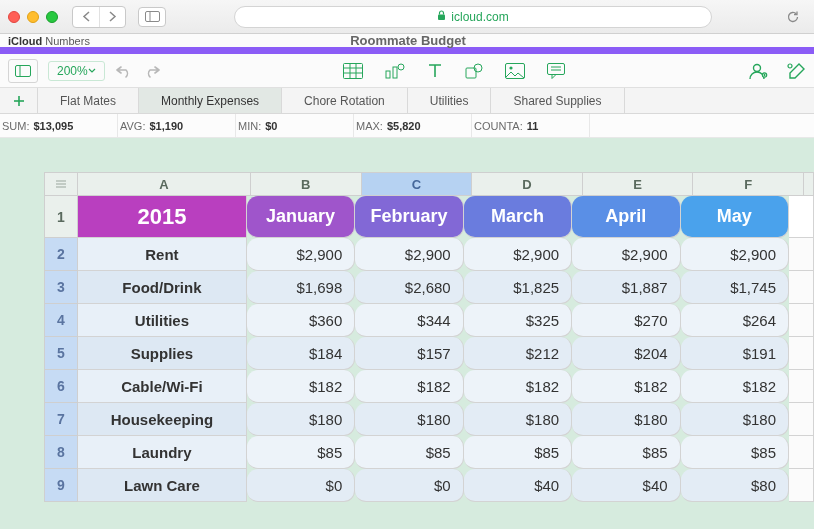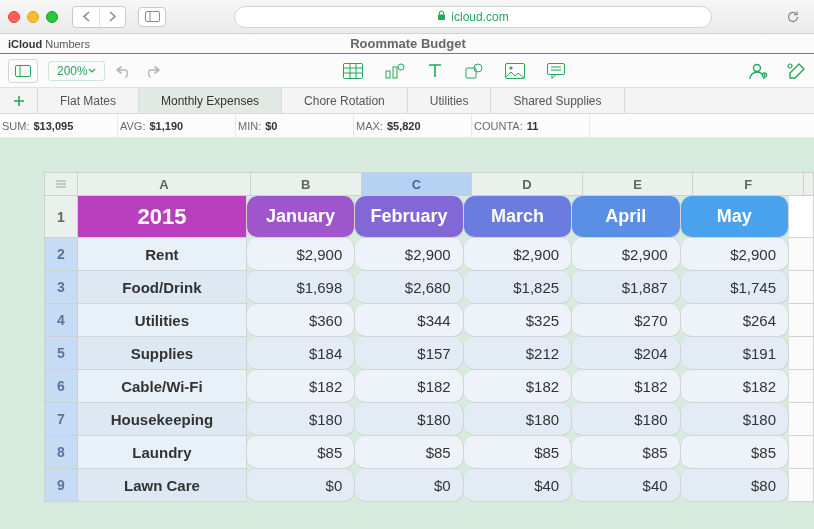--- a/index.html
+++ b/index.html
@@ -13,21 +13,21 @@
   .nav-seg { display:flex; border:1px solid #c9c9c9; border-radius:4px; overflow:hidden; background:#fff;}
   .nav-btn { width:26px; height:20px; display:flex; align-items:center; justify-content:center; color:#8a8a8a;}
   .nav-btn + .nav-btn { border-left:1px solid #e1e1e1;}
   .panel-btn{ width:28px; height:20px; border:1px solid #c9c9c9; border-radius:4px; display:flex; align-items:center; justify-content:center; background:#fff; color:#8a8a8a; margin-left:4px;}
   .addr { flex:1; height:22px; border:1px solid #d4d4d4; border-radius:11px; background:#fff; display:flex; align-items:center; justify-content:center; gap:5px; margin:0 60px; color:#3a3a3a; font-size:12px;}
   .lock{color:#26a65b;}
   .addr-text{color:#26a65b;}
   .reload{ width:26px; height:20px; color:#8a8a8a; display:flex; align-items:center; justify-content:center;}
 
   
-  .doctitle-row{ height:20px; display:flex; align-items:center; padding:0 8px; font-size:11px; color:#5a5a5a; background:#fbfbfb; border-bottom:1px solid #8b5cf6;}
+  .doctitle-row{ height:20px; display:flex; align-items:center; padding:0 8px; font-size:11px; color:#5a5a5a; background:#fbfbfb; border-bottom:7px solid #8b5cf6;}
   .doctitle-row .brand{font-weight:400;}
   .doctitle-row .brand b{color:#333;}
   .doctitle-row .doc{flex:1; text-align:center; font-weight:600; font-size:13px; color:#666;}
 
   
   .toolbar{ height:34px; display:flex; align-items:center; padding:0 8px; gap:10px; border-bottom:1px solid #e0e0e0; background:#fbfbfb;}
   .tool{ color:#26a65b; display:flex; align-items:center; justify-content:center; height:24px;}
   .tool.panel-ico{ border:1px solid #d5d5d5; border-radius:3px; width:30px;}
   .zoom{ border:1px solid #c9e8d5; border-radius:3px; padding:2px 8px; color:#26a65b; font-size:12px; display:flex; align-items:center; }
   .zoom svg{color:#26a65b;}

